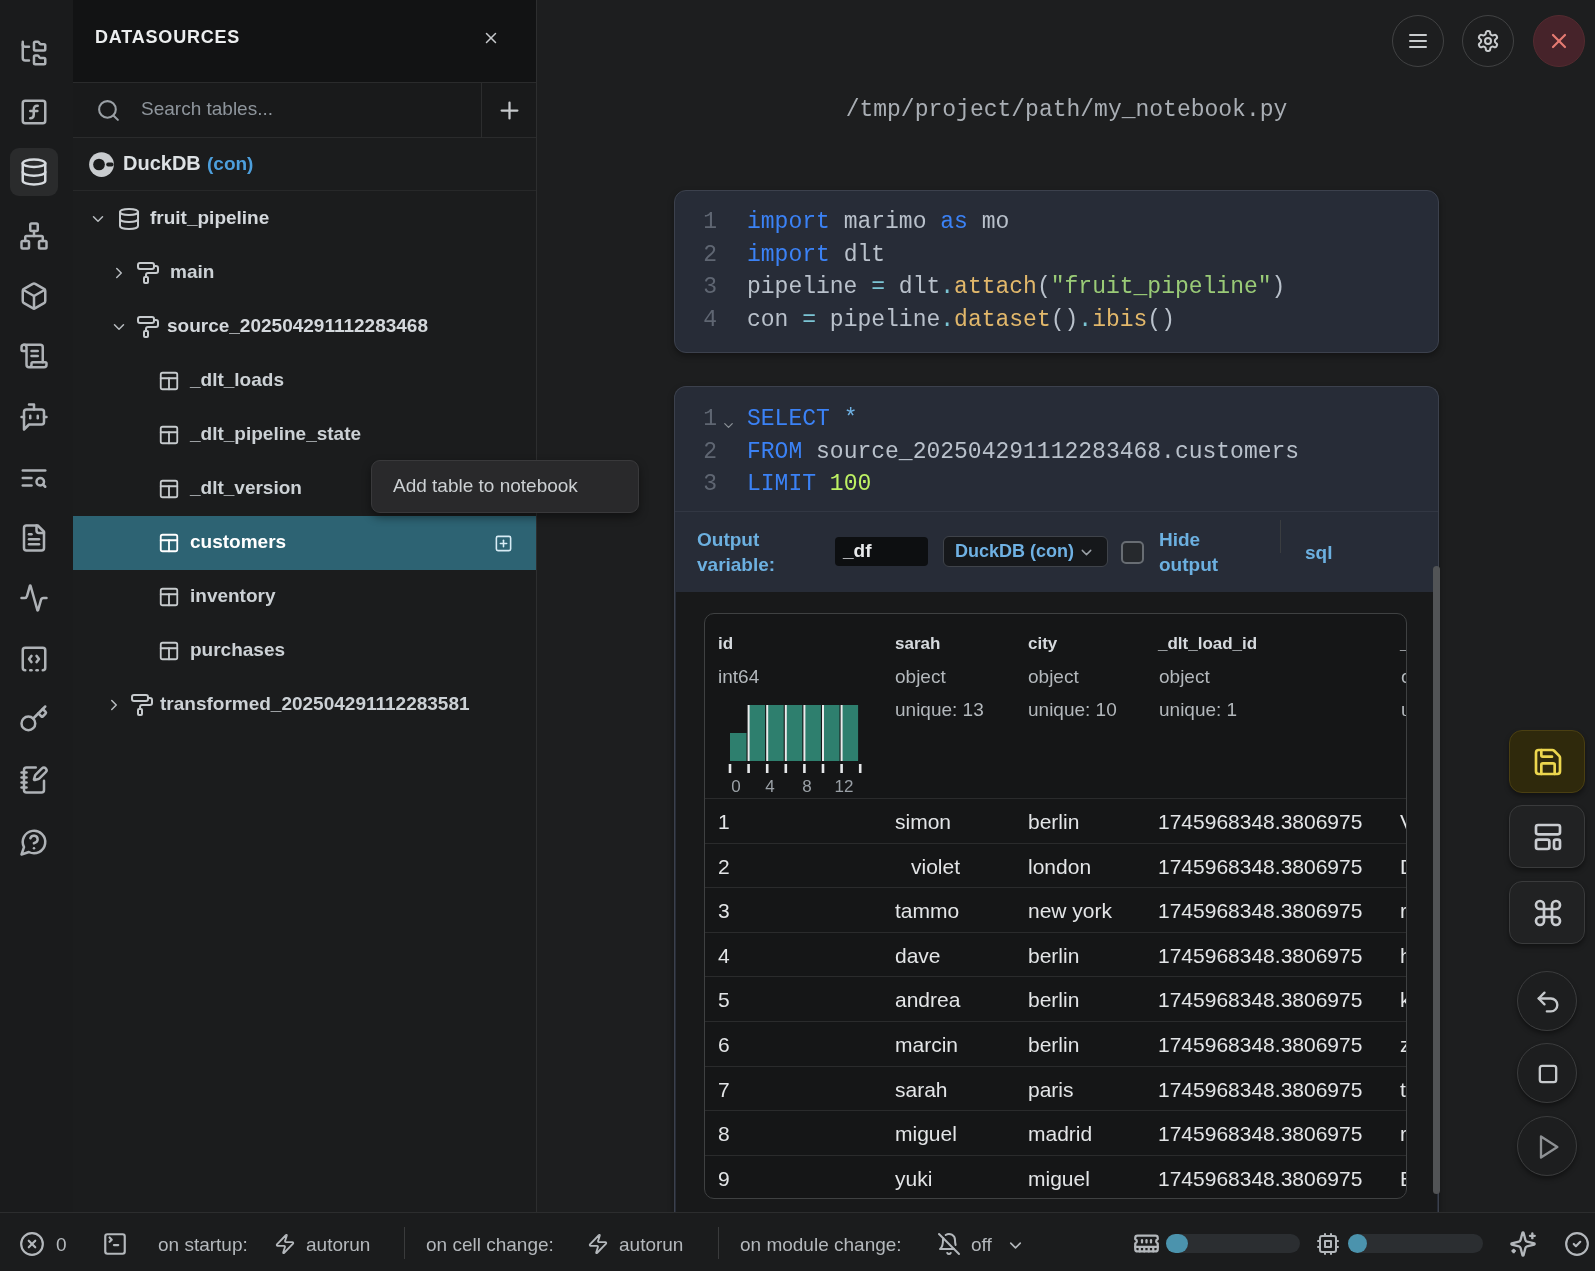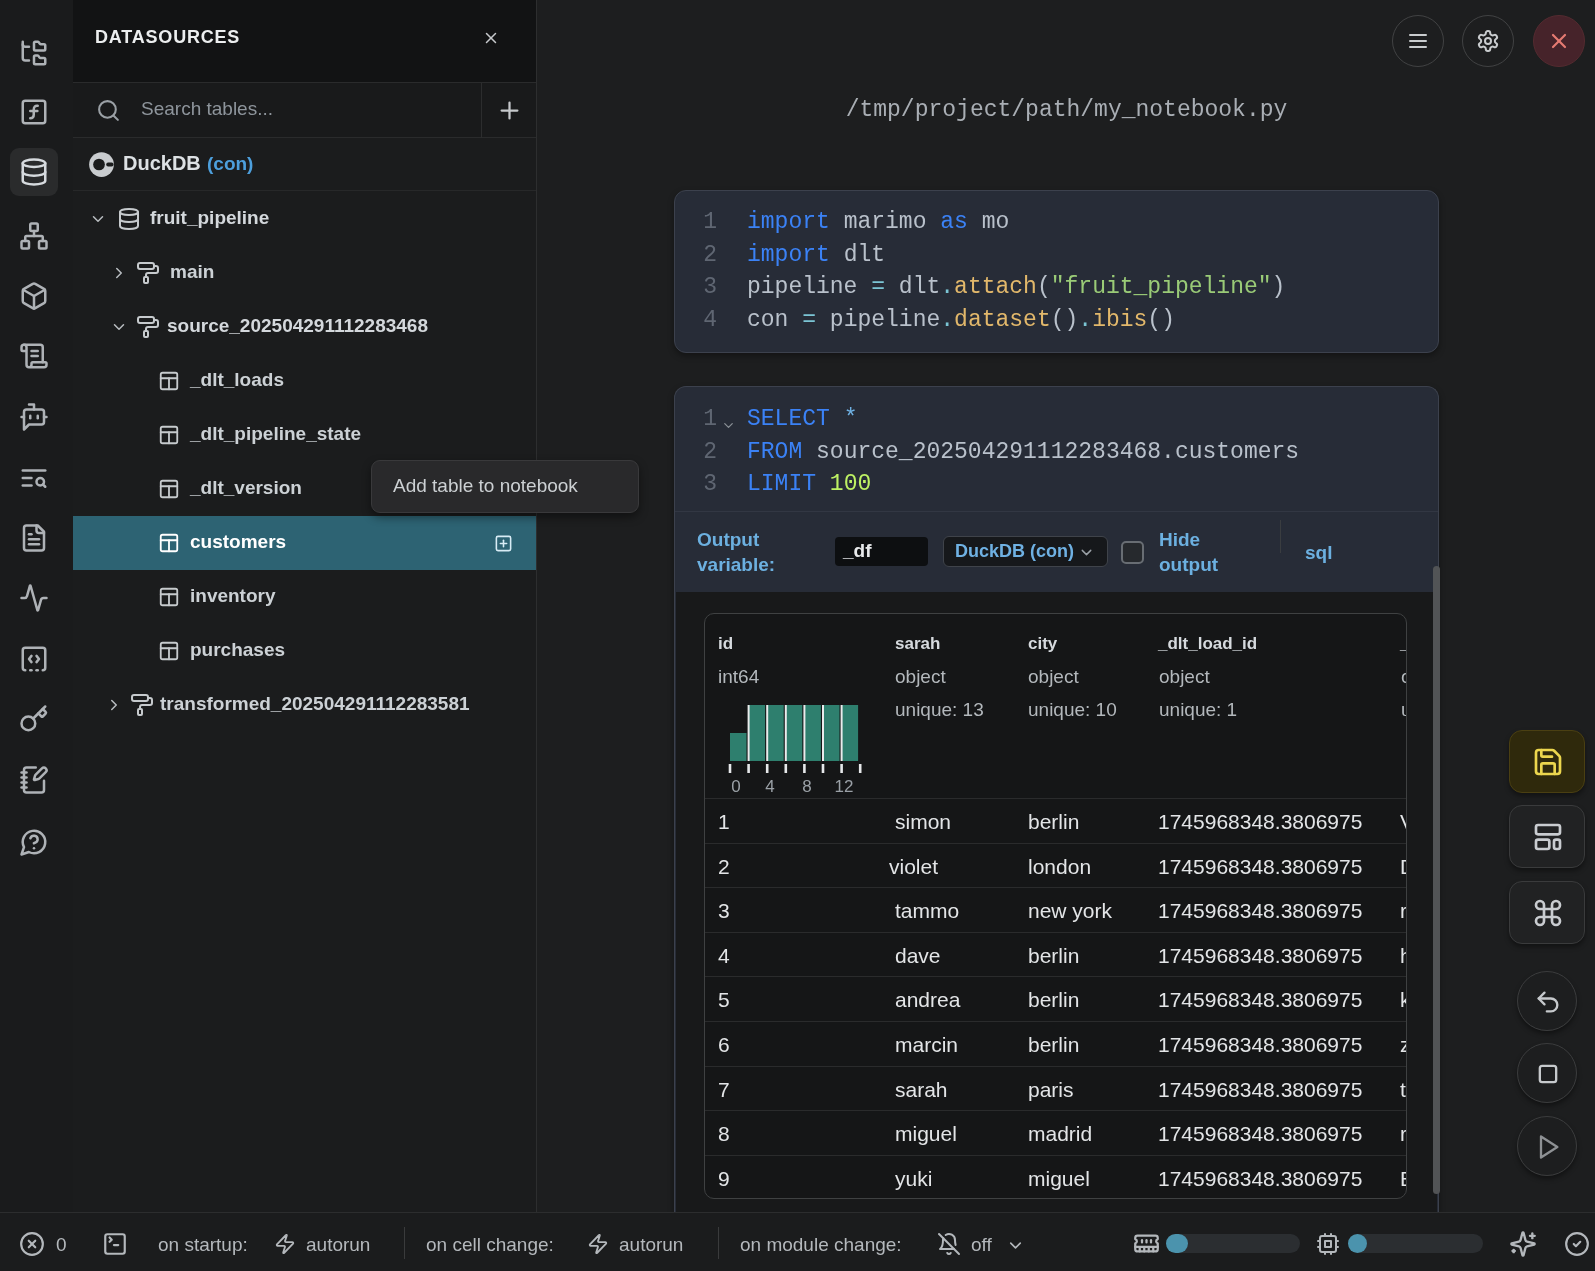--- a/index.html
+++ b/index.html
@@ -422,21 +422,21 @@
         <span class="un" style="left:696px">unique: 13</span>
         <div class="drow" style="top:184px">
             <span style="left:13px">1</span>
             <span style="left:190px">simon</span>
             <span style="left:323px">berlin</span>
             <span style="left:453px">1745968348.3806975</span>
             <span style="left:695px">V</span>
           </div>
         <div class="drow" style="top:229px">
             <span style="left:13px">2</span>
-            <span style="left:184px">violet</span>
+            <span style="left:206px">violet</span>
             <span style="left:323px">london</span>
             <span style="left:453px">1745968348.3806975</span>
             <span style="left:695px">D</span>
           </div>
         <div class="drow" style="top:273px">
             <span style="left:13px">3</span>
             <span style="left:190px">tammo</span>
             <span style="left:323px">new york</span>
             <span style="left:453px">1745968348.3806975</span>
             <span style="left:695px">r</span>

